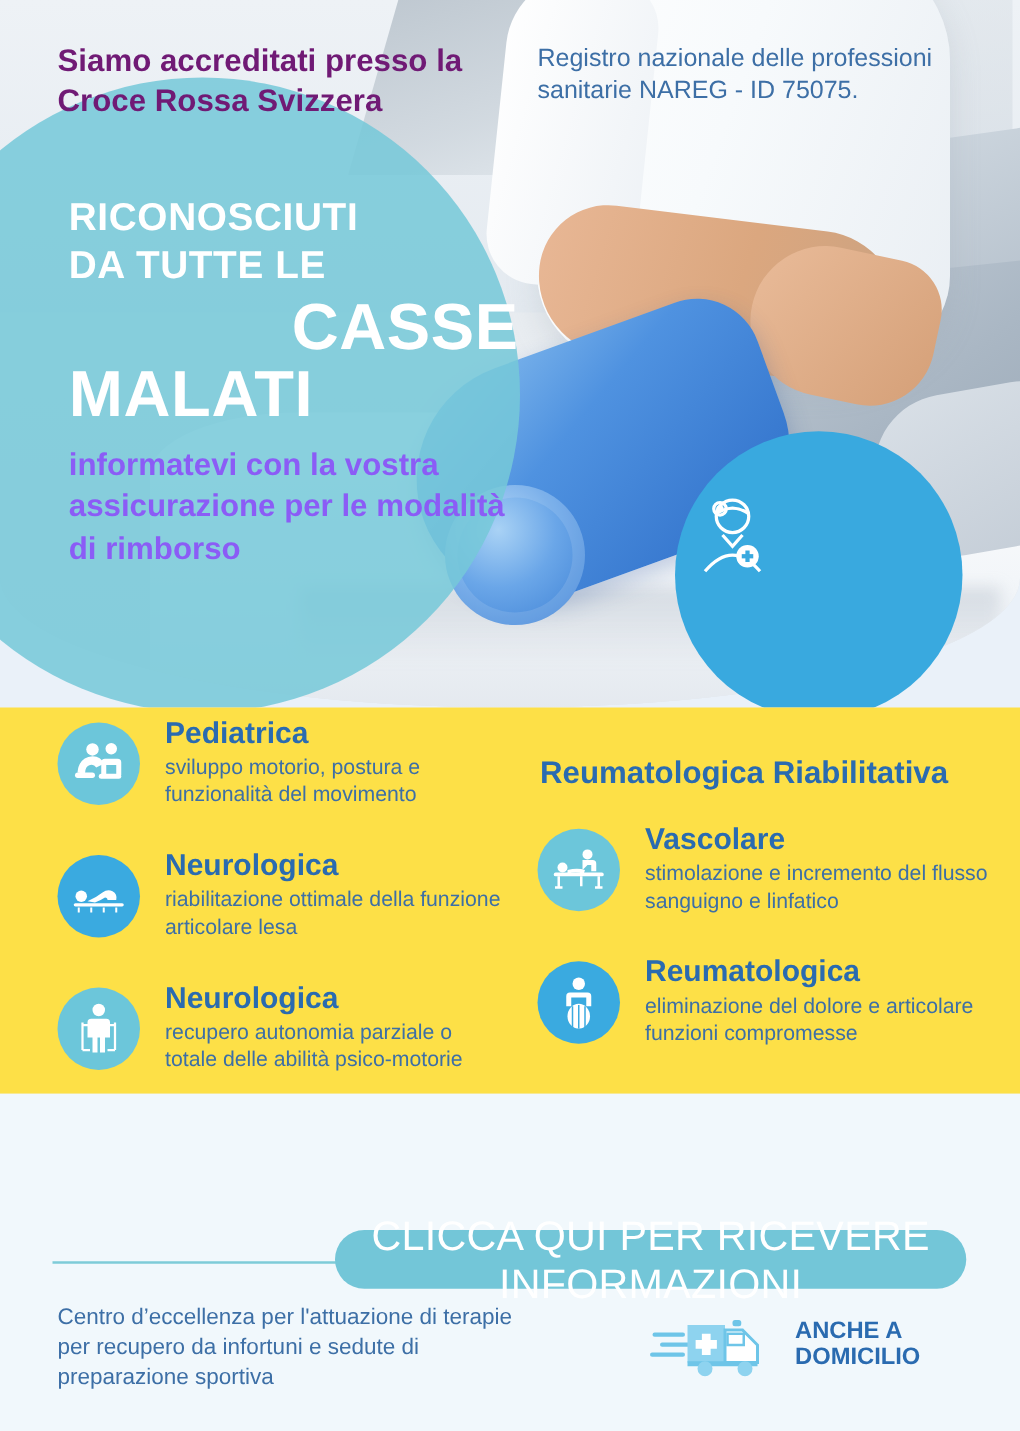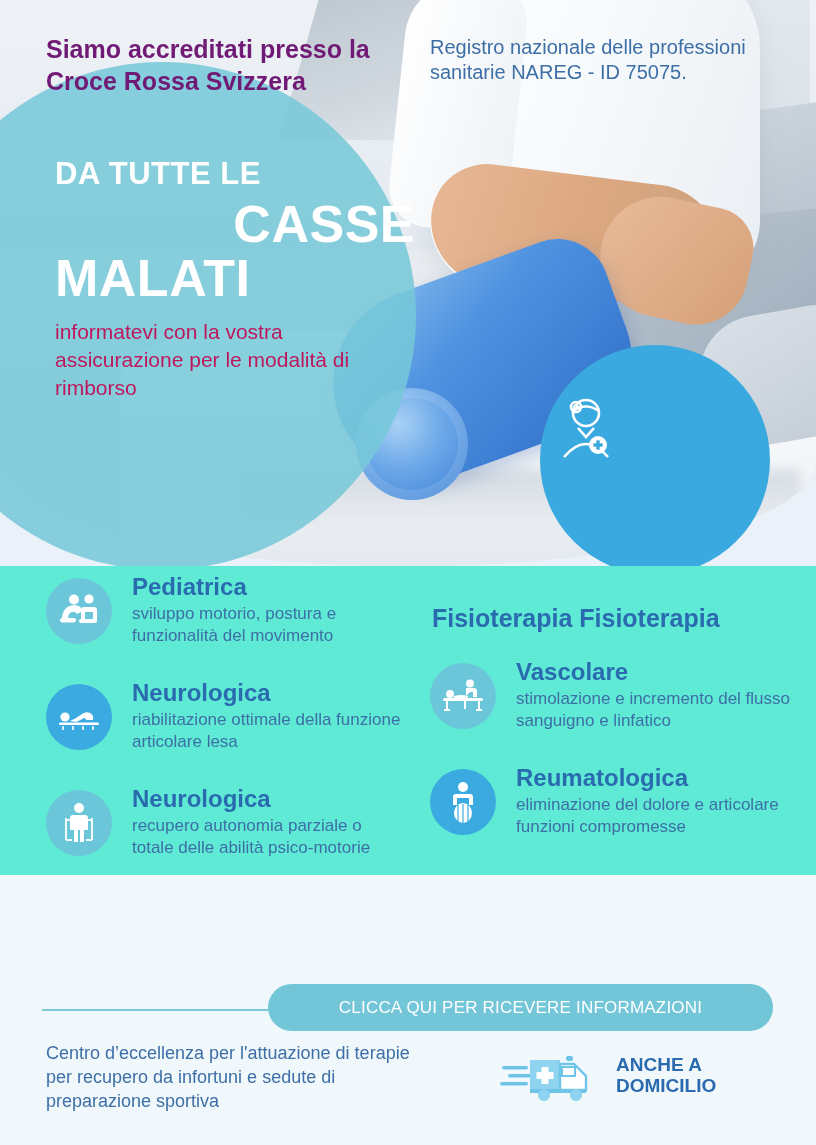--- a/index.html
+++ b/index.html
@@ -129,21 +129,21 @@
     font-size:31px;font-weight:bold;letter-spacing:.5px;line-height:1.22;
     margin:0;
   }
   .hl3,.hl4{
     font-size:52px;font-weight:bold;letter-spacing:.5px;line-height:1.05;
     margin:0;
   }
   .hl3{margin-top:4px;text-align:right;}
   .hero-sub{
     margin:12px 0 0 0;
-    font-size:21px;line-height:1.34;font-weight:400;color:#be185d;
+    font-size:25px;line-height:1.34;font-weight:700;color:#8b5cf6;
   }
 
   
   .call-circle{
     position:absolute;left:540px;top:345px;width:230px;height:230px;
     border-radius:50%;
     background:#39a9df;
     color:#fff;
   }
   .call-icon{
@@ -154,21 +154,21 @@
     text-align:center;font-size:20px;line-height:1.22;font-weight:400;
   }
   .call-phone{
     position:absolute;left:0;top:130px;width:230px;text-align:center;
     font-size:26px;font-weight:bold;letter-spacing:.2px;
   }
 
   
   .services{
     position:absolute;left:0;top:566px;width:816px;height:309px;
-    background:#5eead4;
+    background:#fde047;
   }
   .col-left{position:absolute;left:46px;top:8px;width:360px;}
   .col-right{position:absolute;left:430px;top:38px;width:366px;}
 
   .col-title{
     font-size:25px;font-weight:bold;color:#2a6bb0;margin:0 0 26px 2px;
   }
   .svc{
     position:relative;min-height:92px;margin-bottom:14px;padding-left:86px;
   }
@@ -198,30 +198,30 @@
     position:absolute;left:430px;top:35px;width:366px;
     font-size:20px;line-height:1.25;color:#3d6fa6;margin:0;font-weight:400;
   }
   .cta-line{
     position:absolute;left:42px;top:1009px;width:245px;height:2px;
     background:#7ecbd8;
   }
   .cta-btn{
     position:absolute;left:268px;top:984px;width:505px;height:47px;
     background:#73c6d8;border-radius:26px;border:0;
-    color:#ffffff;font-size:17px;font-family:"Liberation Sans", sans-serif;
+    color:#ffffff;font-size:33px;font-family:"Liberation Sans", sans-serif;
     letter-spacing:.2px;cursor:pointer;
     display:flex;align-items:center;justify-content:center;
   }
   .foot-note{
     position:absolute;left:46px;top:1042px;width:380px;
     font-size:18px;line-height:1.32;color:#3d6fa6;margin:0;font-weight:400;
   }
   .home-badge{
-    position:absolute;left:500px;top:1044px;width:230px;height:62px;
+    position:absolute;left:520px;top:1044px;width:230px;height:62px;
     display:flex;align-items:center;gap:12px;
   }
   .home-text{
     font-size:19px;font-weight:bold;color:#2a6bb0;line-height:1.12;
   }
 </style>
 </head>
 <body>
 
 <div class="poster">
@@ -240,20 +240,21 @@
       <div class="ph-coat"></div>
       <div class="ph-coat-sleeve"></div>
       <div class="ph-arm"></div>
       <div class="ph-hand"></div>
       <div class="ph-roller"></div>
       <div class="ph-roller-cap"></div>
     </div>
 
     <div class="teal-circle"></div>
     <div class="hero-copy">
+      <p class="hl1">RICONOSCIUTI</p>
       <p class="hl2">DA TUTTE LE</p>
       <p class="hl3">CASSE</p>
       <p class="hl4">MALATI</p>
       <p class="hero-sub">informatevi con la vostra assicurazione per  le modalità di rimborso</p>
     </div>
 
     <div class="call-circle">
       <svg class="call-icon" viewBox="0 0 56 62">
         <g fill="none" stroke="#ffffff" stroke-width="2.6">
           <circle cx="26" cy="16" r="13"></circle>
@@ -325,21 +326,21 @@
                 <path d="M24 38 h6"></path>
             </g>
           </svg>
         </div>
         <p class="svc-name">Neurologica</p>
         <p class="svc-desc">recupero autonomia parziale o totale delle abilità psico-motorie</p>
       </div>
     </div>
 
     <div class="col-right">
-      <p class="col-title">Fisioterapia Fisioterapia</p>
+      <p class="col-title">Reumatologica Riabilitativa</p>
 
       <div class="svc">
         <div class="svc-ico ico-teal">
           <svg width="44" height="34" viewBox="0 0 44 34" fill="#ffffff">
             <circle cx="29" cy="4.5" r="4"></circle>
             <path d="M25 9 h8 q3 0 3 3 v6 h-4 v-5 h-3 l-4 4 z"></path>
             <circle cx="9" cy="15" r="4"></circle>
             <path d="M13 17 q8 -2 14 0 l-1 3 q-7 -2 -13 0 z"></path>
             <rect x="2" y="19" width="40" height="3" rx="1.5"></rect>
             <g stroke="#ffffff" stroke-width="2">

